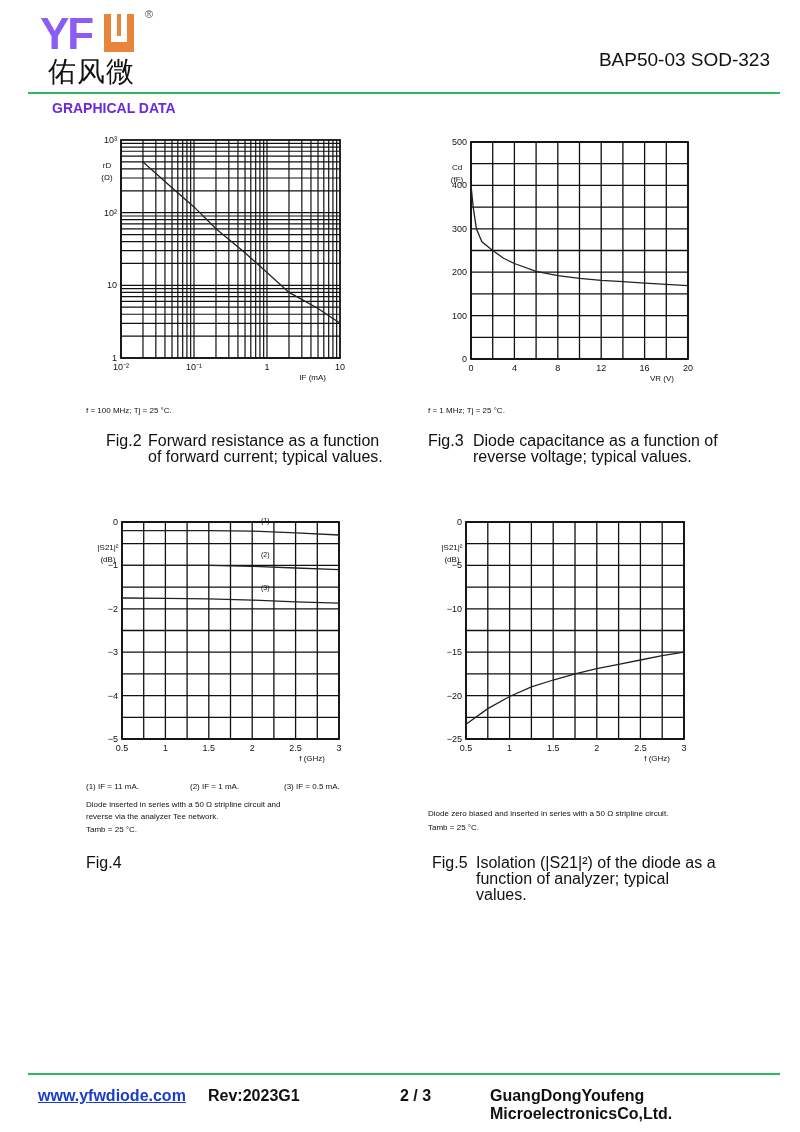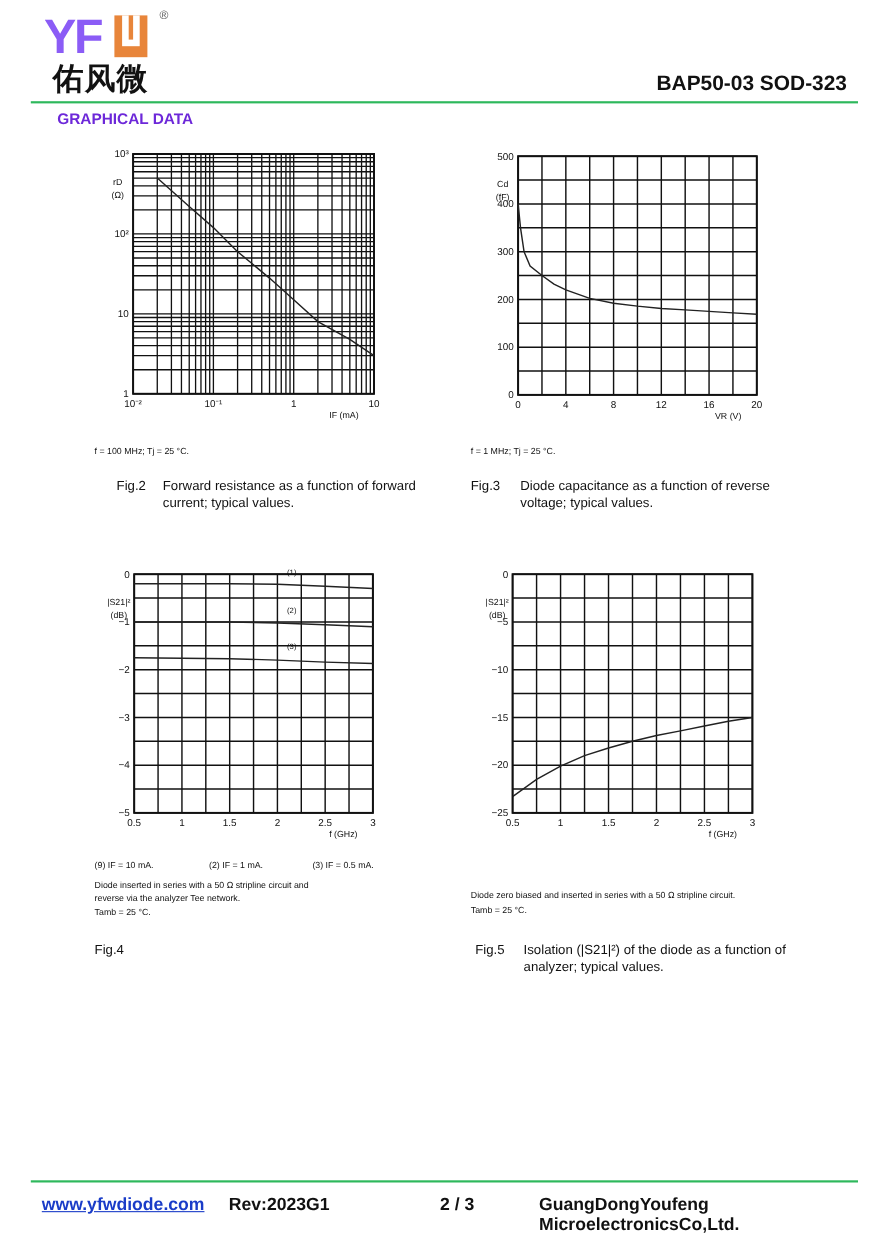--- a/index.html
+++ b/index.html
@@ -4,27 +4,27 @@
 <style>
   html, body { margin:0; padding:0; background:#ffffff; }
   body { width:800px; height:1132px; position:relative; overflow:hidden;
          font-family:"Liberation Sans", sans-serif; color:#111; }
   .abs { position:absolute; }
   .logo-y { left:40px; top:12px; font-size:44px; font-weight:bold; color:#8b5cf6; letter-spacing:-2px; line-height:44px; }
   .logo-box { left:104px; top:14px; width:30px; height:38px; background:#e8853a; }
   .logo-box-inner { position:absolute; left:7px; top:0; width:16px; height:28px; background:#fff; }
   .logo-box-inner2 { position:absolute; left:13px; top:0; width:4px; height:22px; background:#e8853a; }
   .reg { left:145px; top:8px; font-size:11px; color:#555; }
-  .logo-cn { left:48px; top:56px; font-size:28px; font-weight:bold; color:#111; letter-spacing:1px; line-height:32px; }
-  .part { right:30px; top:66px; font-size:19px; font-weight:bold; color:#111; }
+  .logo-cn { left:48px; top:56px; font-size:28px; font-weight:normal; color:#111; letter-spacing:1px; line-height:32px; }
+  .part { right:30px; top:49px; font-size:19px; font-weight:normal; color:#111; }
   .rule { left:28px; width:752px; height:2px; background:#2eb85c; }
   .section { left:52px; top:100px; font-size:14px; font-weight:bold; color:#6d28d9; }
   svg text { font-family:"Liberation Sans", sans-serif; }
   .note { font-size:8px; color:#111; line-height:12px; }
-  .fig { font-size:12px; color:#111; line-height:16px; }
+  .fig { font-size:16px; color:#111; line-height:16px; }
   .fig .num { position:absolute; left:0; top:0; }
   .fig .txt { position:absolute; left:42px; top:0; width:240px; }
   .footer { top:1087px; font-size:16px; font-weight:bold; color:#111; }
   .footer a { color:#1a3cc8; text-decoration:underline; }
 </style>
 </head>
 <body>
 
 <div class="abs logo-y">YF</div>
 <div class="abs logo-box">
@@ -242,21 +242,21 @@
   <span class="num">Fig.2</span>
   <span class="txt">Forward resistance as a function of forward current; typical values.</span>
 </div>
 
 <div class="abs note" style="left:428px;top:405px">f = 1 MHz; Tj = 25 °C.</div>
 <div class="abs fig" style="left:428px;top:433px;width:300px;height:34px">
   <span class="num">Fig.3</span>
   <span class="txt" style="left:45px;width:250px">Diode capacitance as a function of reverse voltage; typical values.</span>
 </div>
 
-<div class="abs note" style="left:86px;top:781px">(9)  IF = 10 mA.</div>
+<div class="abs note" style="left:86px;top:781px">(1)  IF = 11 mA.</div>
 <div class="abs note" style="left:190px;top:781px">(2)  IF = 1 mA.</div>
 <div class="abs note" style="left:284px;top:781px">(3)  IF = 0.5 mA.</div>
 <div class="abs note" style="left:86px;top:799px">Diode inserted in series with a 50 Ω stripline circuit and</div>
 <div class="abs note" style="left:86px;top:811px">reverse via the analyzer Tee network.</div>
 <div class="abs note" style="left:86px;top:824px">Tamb = 25 °C.</div>
 <div class="abs fig" style="left:86px;top:855px;width:300px;height:34px">
   <span class="num">Fig.4</span>
 </div>
 
 <div class="abs note" style="left:428px;top:808px">Diode zero biased and inserted in series with a 50 Ω stripline circuit.</div>

